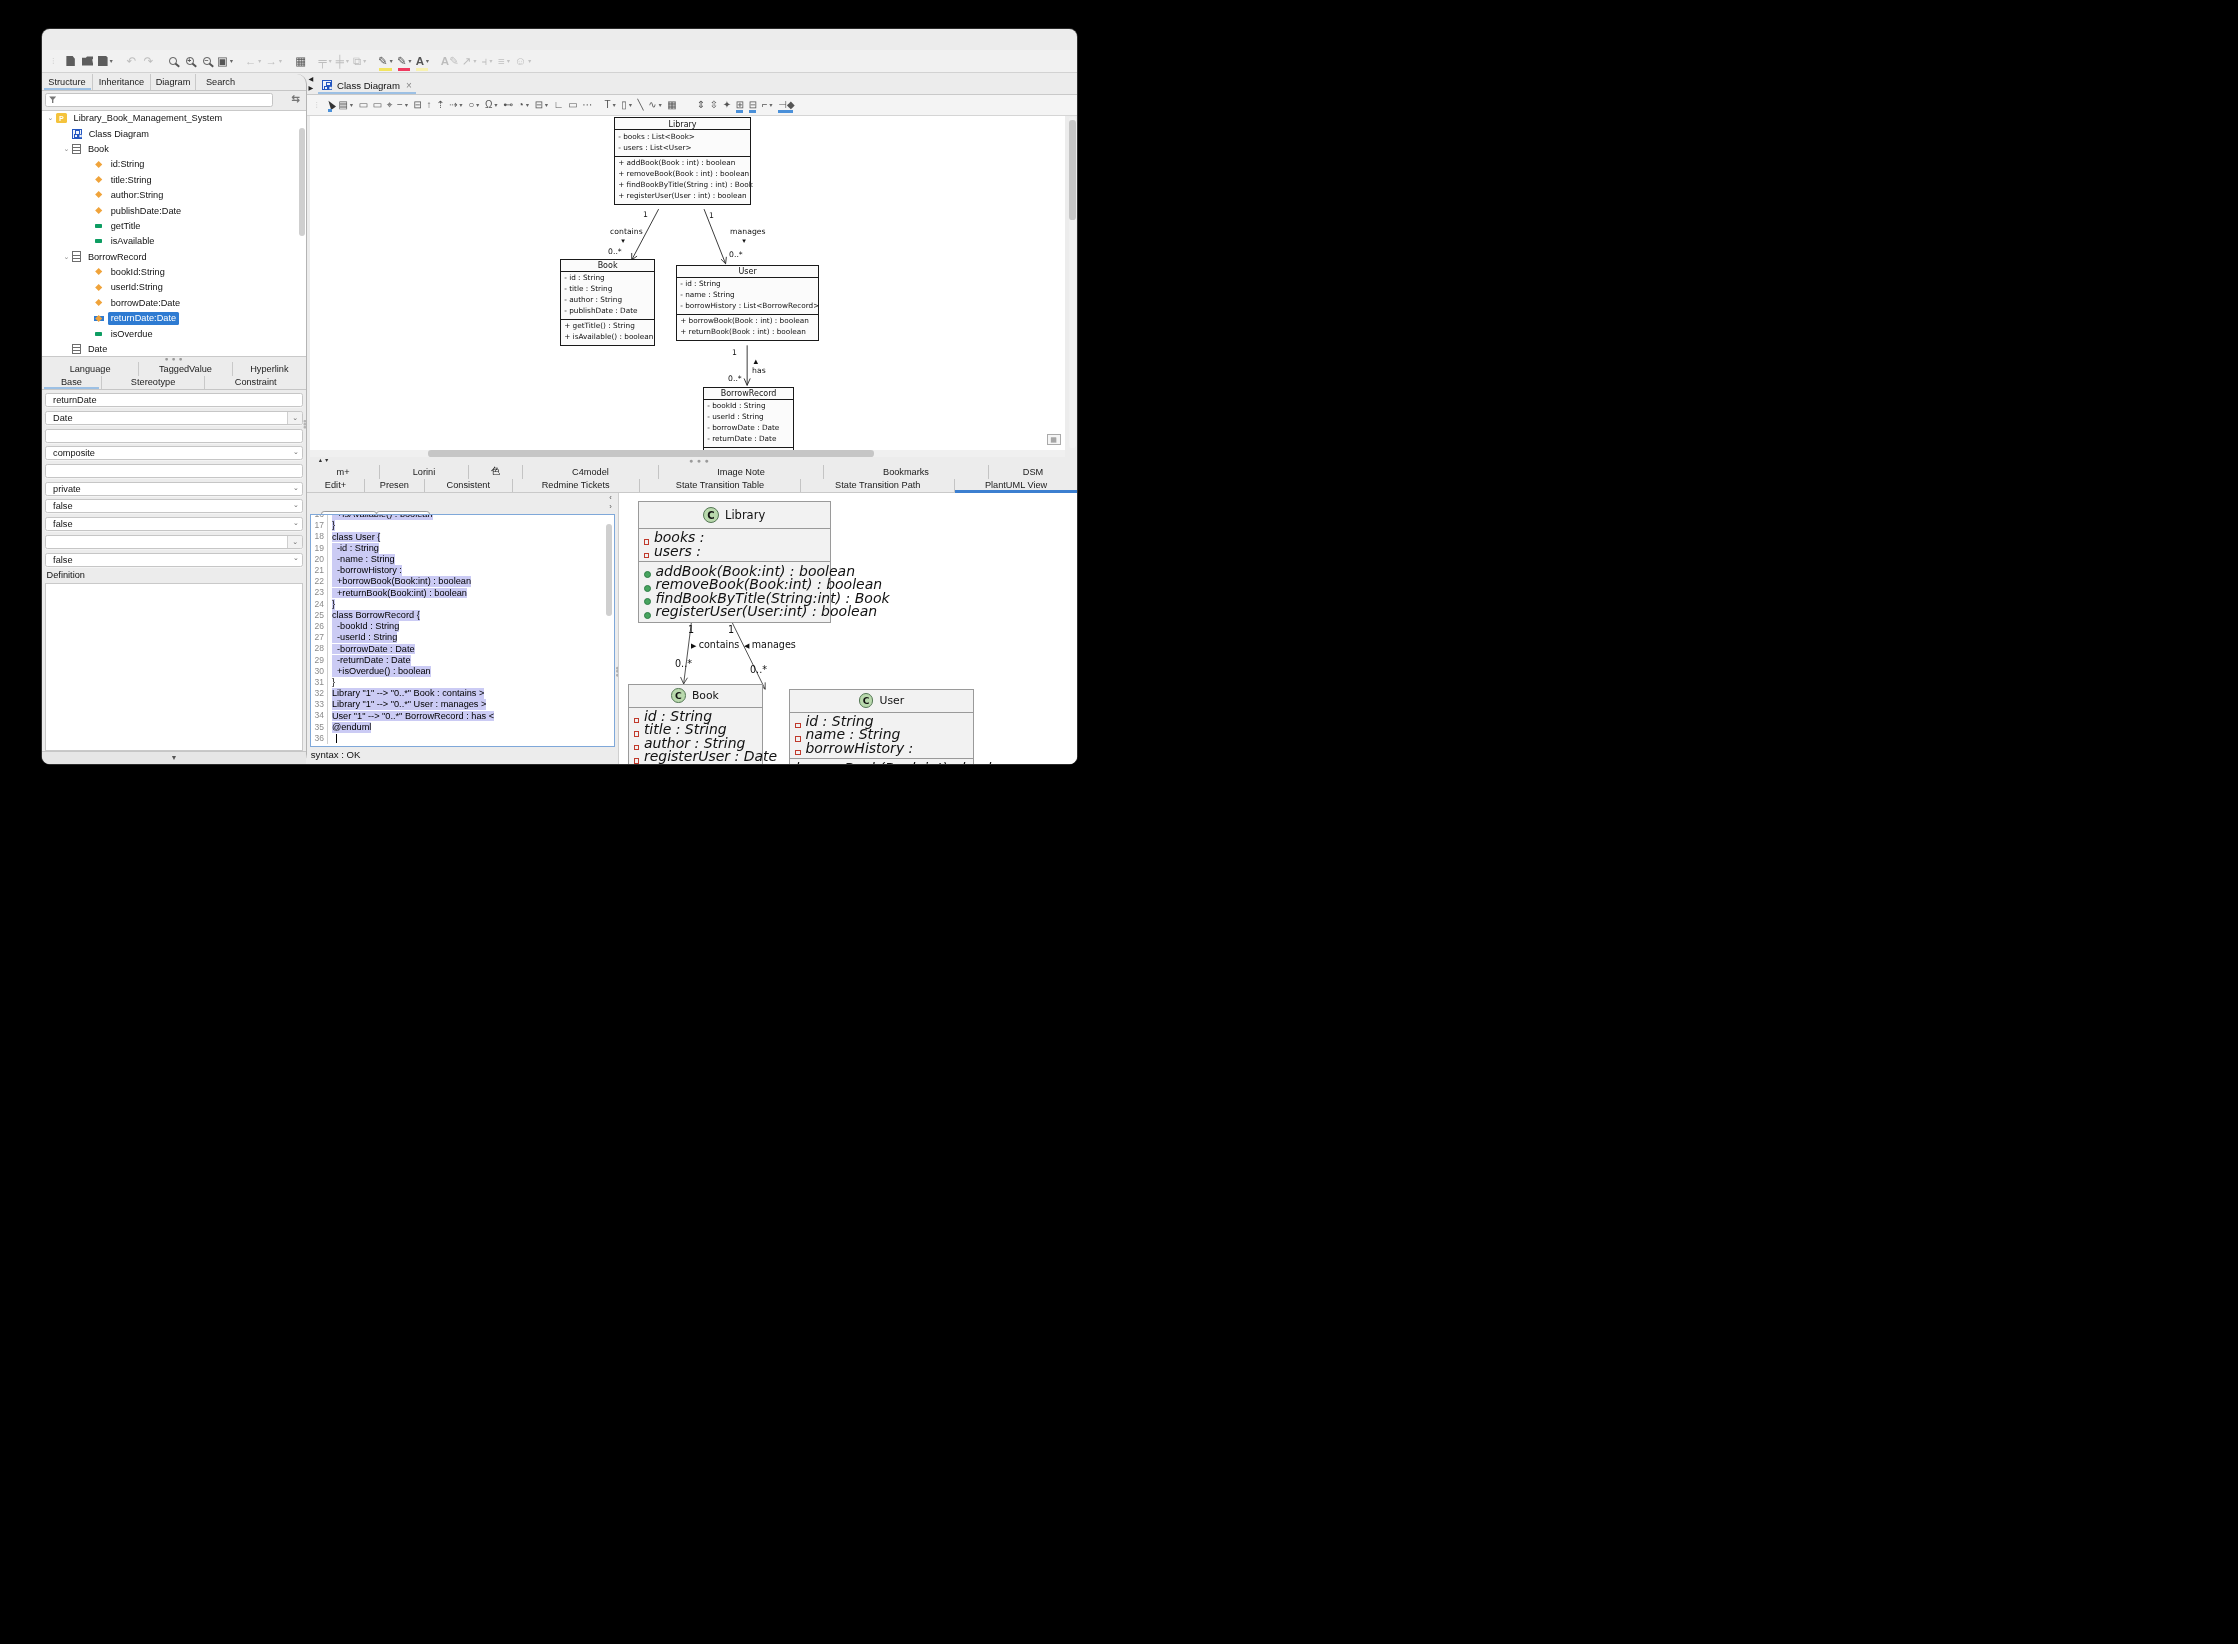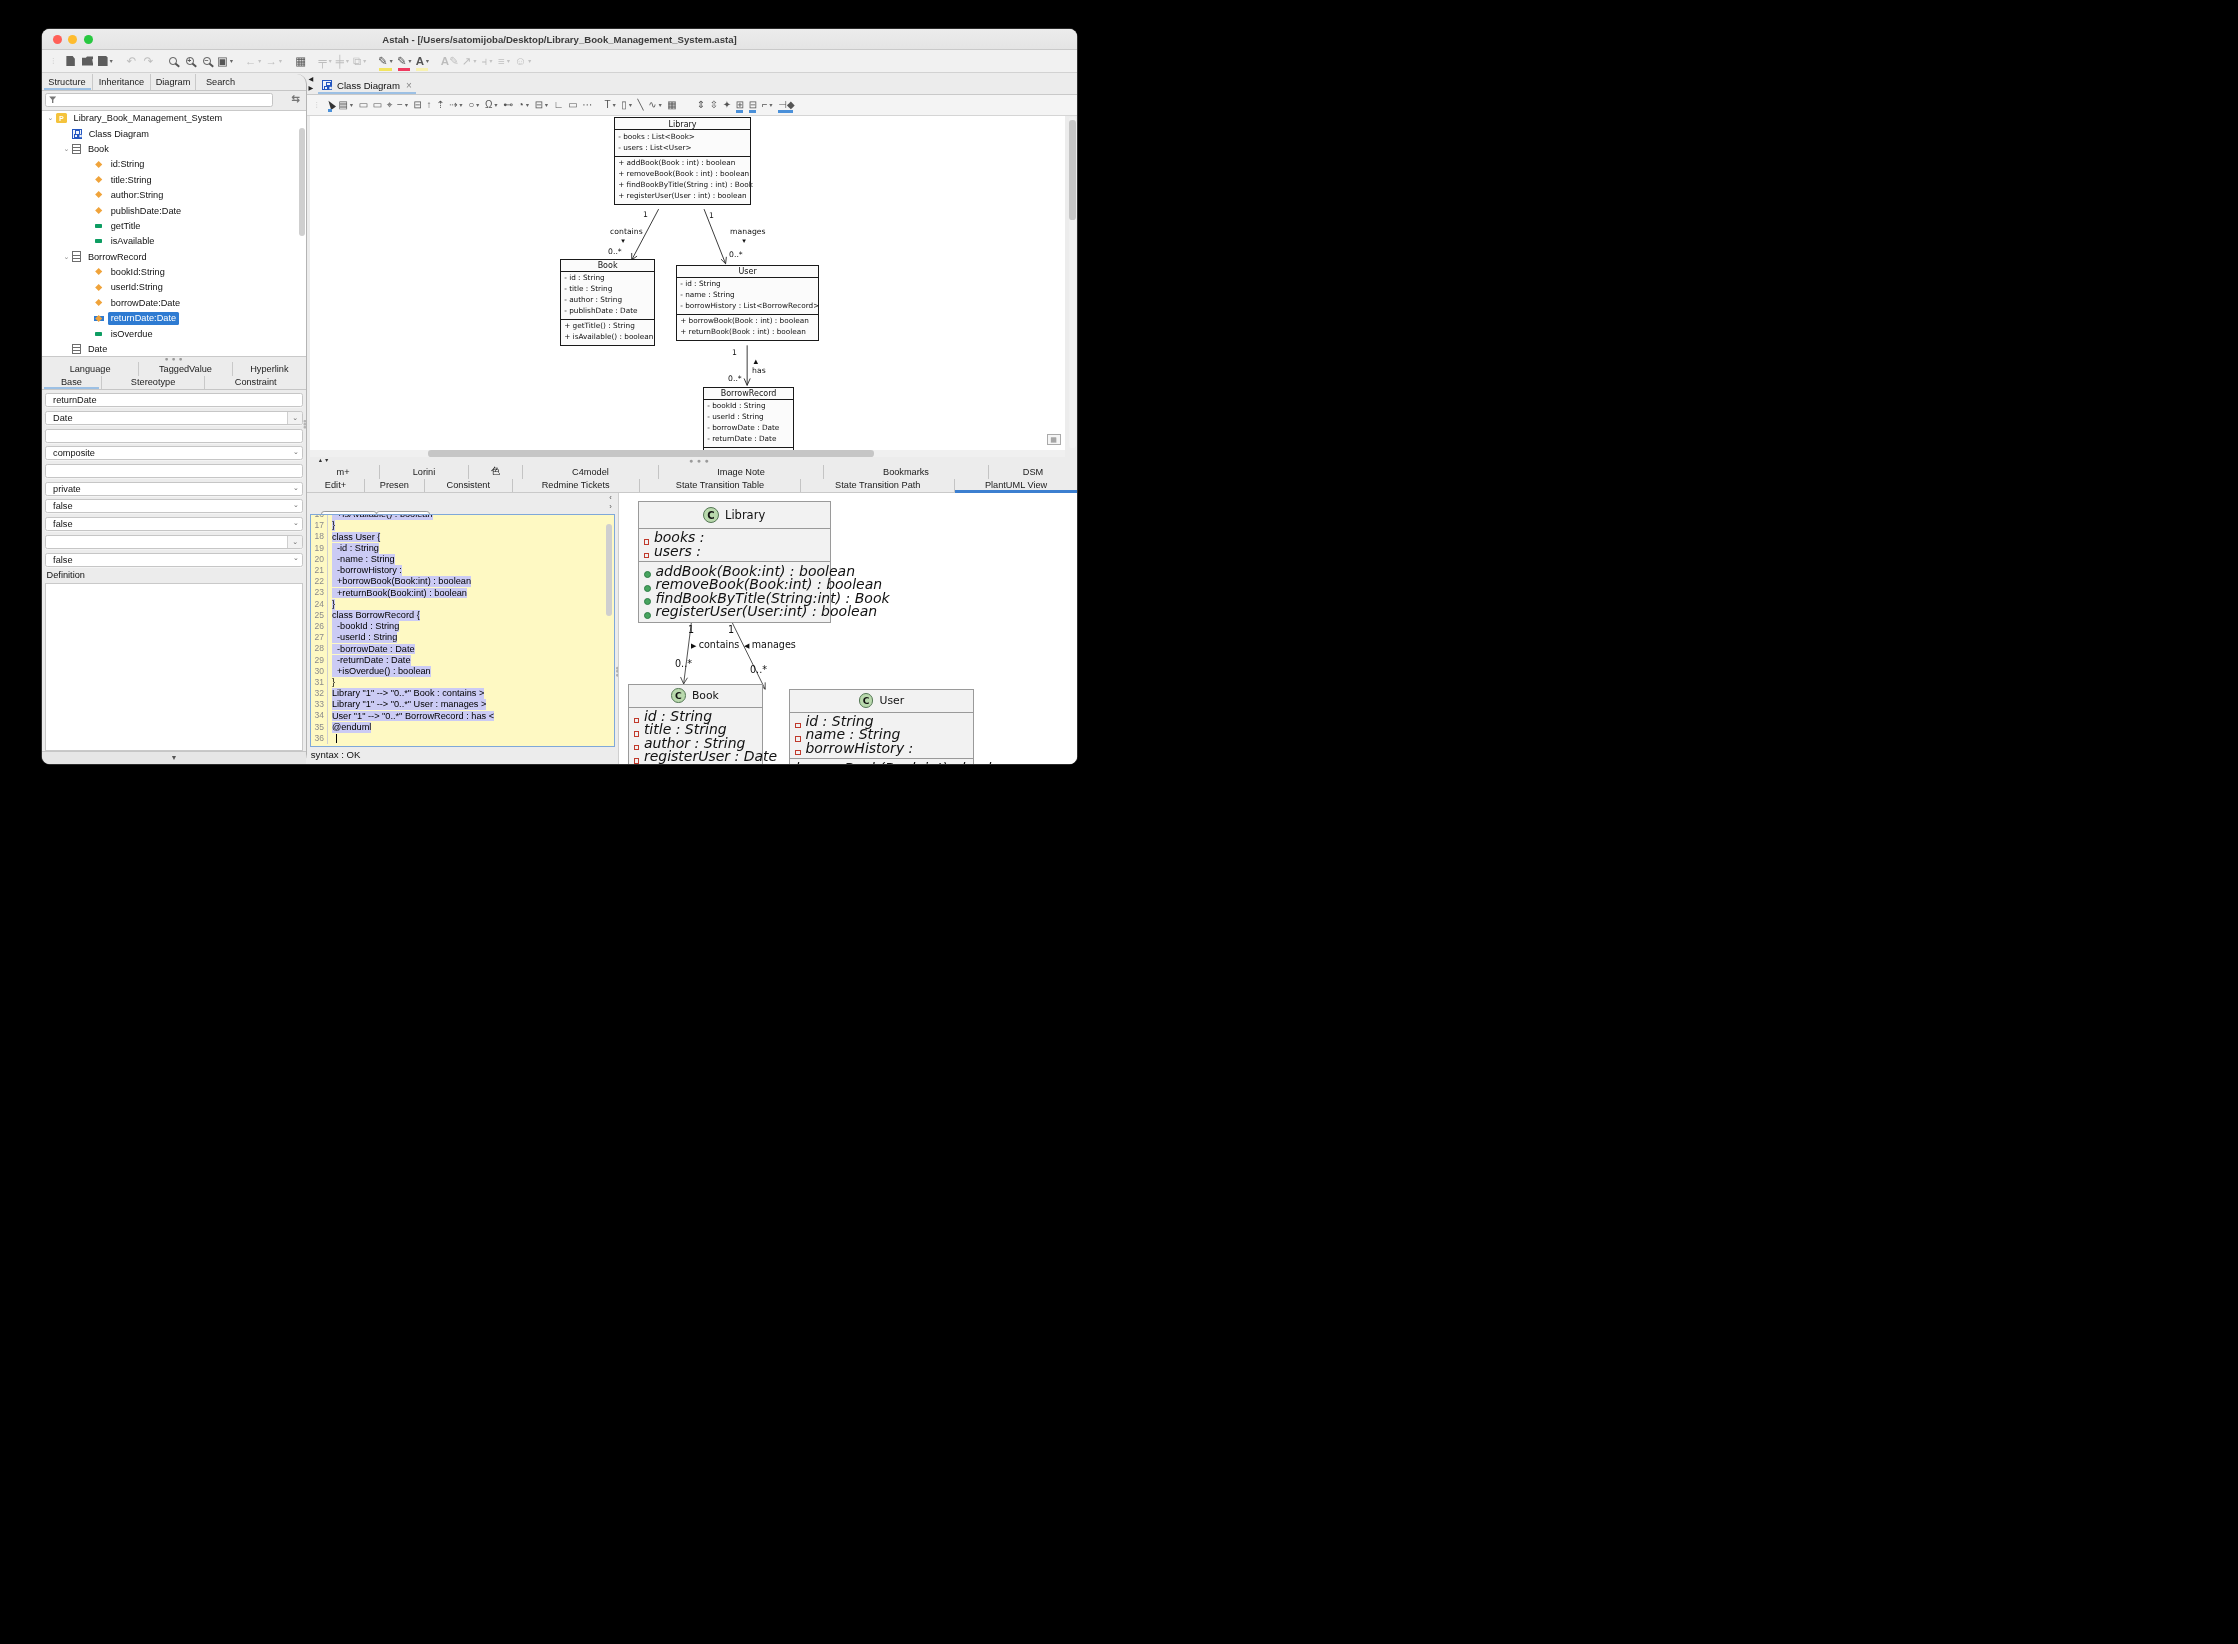--- a/index.html
+++ b/index.html
@@ -123,21 +123,21 @@
   .btab:last-child{border-right:none;}
   .btab.active::after{content:"";position:absolute;left:0;right:0;bottom:-0.8px;height:3.1px;background:#3c7fd0;}
 
   
   .bottompanel{position:absolute;left:0;top:419px;right:0;bottom:0;}
   .editorpane{position:absolute;left:0;top:0;width:311px;height:100%;background:#ececec;}
   .pbtn{position:absolute;top:18px;height:16px;background:#fff;border:0.8px solid #9a9a9a;border-radius:3.1px;display:flex;align-items:center;padding:0 6.2px 0 3.8px;font-size:9.6px;color:#111;}
   .pbtn .tri-up{width:0;height:0;border-left:4.6px solid transparent;border-right:4.6px solid transparent;border-bottom:8.5px solid #e24fd2;margin-right:3.8px;}
   .pbtn .tri-down{width:0;height:0;border-left:4.6px solid transparent;border-right:4.6px solid transparent;border-top:8.5px solid #3f9e52;margin-right:3.8px;}
   .ep-chevrons{position:absolute;right:6.2px;top:1.5px;color:#555;font-size:7.7px;line-height:8.5px;text-align:center;}
-  .codebox{position:absolute;left:3.1px;top:21px;width:305px;height:233px;background:#fef9c3;border:1.2px solid #7fa8d9;overflow:hidden;}
+  .codebox{position:absolute;left:3.1px;top:21px;width:305px;height:233px;background:#ffffff;border:1.2px solid #7fa8d9;overflow:hidden;}
   .clines{margin-top:-5.4px;}
   .cline{display:flex;align-items:center;height:11.2px;}
   .cnum{width:17px;flex:none;text-align:right;padding-right:3.1px;font-size:8.5px;color:#8a8a8a;border-right:0.8px solid #d0d0d0;height:100%;line-height:11.2px;}
   .ctext{margin-left:3.8px;font-size:9.2px;color:#000;white-space:pre;line-height:10.8px;}
   .cline.sel .ctext{background:#cbcbf4;}
   .ccaret{display:none;}
   .cline.cur .ccaret{display:inline-block;width:1.2px;height:9.2px;background:#000;margin-left:3.8px;}
   .ed-scroll{position:absolute;right:2.3px;top:9.2px;width:5.4px;height:92px;background:#cfcfcf;border-radius:3.1px;}
   .ed-status{position:absolute;left:3.8px;top:256px;font-size:9.6px;color:#111;}
   .ed-dots{position:absolute;right:-1.5px;top:173px;color:#b0b0b0;font-size:7px;line-height:3.8px;}
@@ -159,26 +159,20 @@
   .dot-green{flex:none;width:7px;height:7px;border-radius:50%;background:#47a45f;border:1.2px solid #2e7d46;margin-right:4.6px;}
   .plab{position:absolute;font-family:"DejaVu Sans",sans-serif;font-size:9.6px;color:#111;white-space:nowrap;}
   .ptri{font-size:7px;margin-right:2.3px;}
 </style>
 </head>
 <body>
 
 <div class="desktop">
  <div class="window">
 
-  <div class="titlebar">
-    <span class="tl r"></span>
-    <span class="tl y"></span>
-    <span class="tl g"></span>
-    <div class="wtitle">Astah - [/Users/satomijoba/Desktop/Library_Book_Management_System.asta]</div>
-  </div>
 
   <div class="mtoolbar">
     <span class="handle-dots">⋮</span>
     <span class="tbtn">
           <span class="i-doc"></span>
         </span>
     <span class="tbtn">
           <span class="i-folder"></span>
         </span>
     <span class="tbtn">

